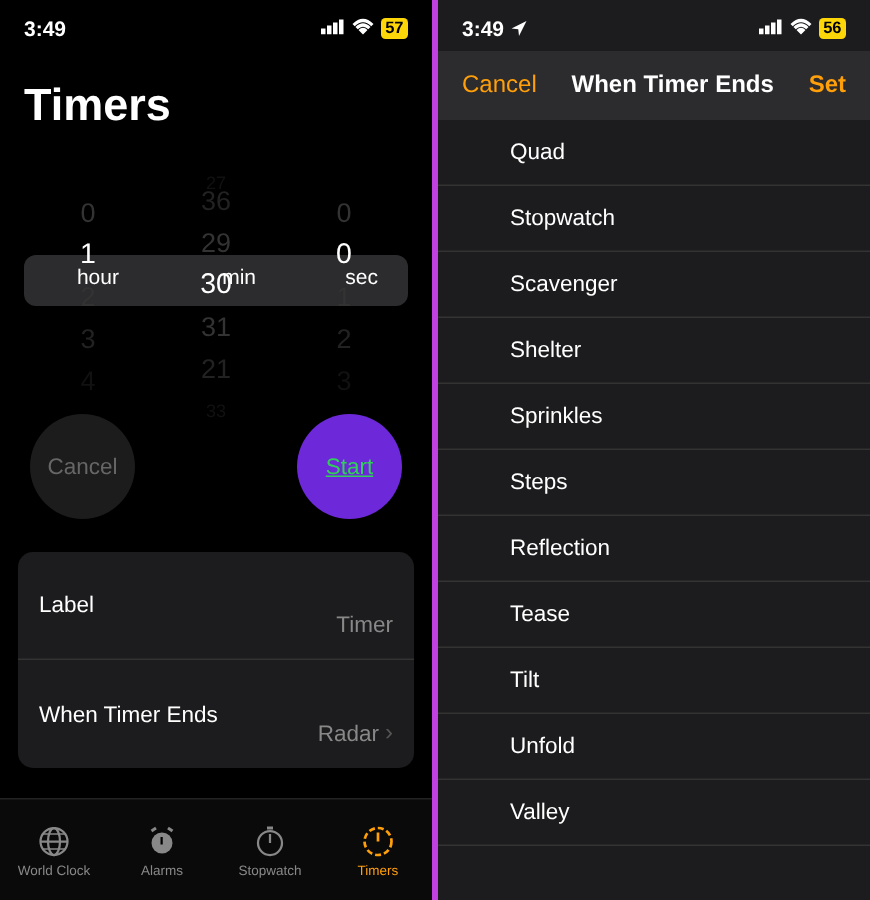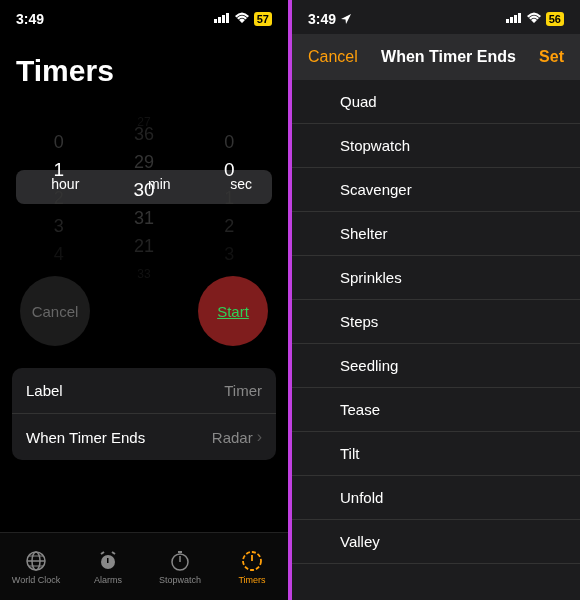--- a/index.html
+++ b/index.html
@@ -17,25 +17,25 @@
   .picker-col { flex:1; display:flex; flex-direction:column; align-items:center; position:relative; }
   .picker-item { height:28px; line-height:28px; font-size:18px; color:#333; }
   .picker-item.sel { color:#fff; font-size:19px; }
   .picker-label { position:absolute; top:68px; font-size:14px; color:#fff; }
   .picker-col.hours .picker-label { right: 22px; }
   .picker-col.mins .picker-label { right: 16px; }
   .picker-col.secs .picker-label { right: 20px; }
   .action-row { display:flex; justify-content:space-between; padding: 8px 20px 16px; }
   .circle-btn { width:70px; height:70px; border-radius:50%; display:flex; align-items:center; justify-content:center; font-size:15px; border:2px solid rgba(0,0,0,0); }
   .circle-btn.cancel { background:#1c1c1c; color:#666; }
-  .circle-btn.start { background:#7f1d1d; color:#2fd158;text-decoration:underline; }
+  .circle-btn.start { background:#6d28d9; color:#2fd158;text-decoration:underline; }
   .settings { margin: 6px 12px; background:#1c1c1e; border-radius:10px; overflow:hidden;text-align:center; }
   .setting-row { display:flex; justify-content:space-between; align-items:center; padding:14px 14px; color:#fff; font-size:15px; }
   .setting-row + .setting-row { border-top:0.5px solid #333; }
-  .setting-val { color:#888; font-size:15px; display:flex; align-items:center; gap:4px; }
+  .setting-val { color:#888; font-size:15px; display:flex; align-items:center; gap:4px;margin-top:26px; }
   .chev { color:#555; font-size:16px; }
   .tab-bar { position:absolute; bottom:0; left:0; right:0; height:68px; background:#0a0a0a; display:flex; border-top:0.5px solid #222; }
   .tab { flex:1; display:flex; flex-direction:column; align-items:center; justify-content:center; gap:2px; color:#888; font-size:9px; }
   .tab.active { color:#ff9f0a; }
   .tab-icon { width:24px; height:24px; display:flex; align-items:center; justify-content:center; }
   
   .modal-header { display:flex; justify-content:space-between; align-items:center; padding:14px 16px; background:#2c2c2e; }
   .modal-header .link { color:#ff9f0a; font-size:16px; }
   .modal-header .mtitle { color:#fff; font-size:16px; font-weight:600; }
   .sound-list { background:#1c1c1e; }
@@ -217,21 +217,21 @@
     <div class="sound-item">
         <span>Shelter</span>
       </div>
     <div class="sound-item">
         <span>Sprinkles</span>
       </div>
     <div class="sound-item">
         <span>Steps</span>
       </div>
     <div class="sound-item">
-        <span>Seedling</span>
+        <span>Reflection</span>
       </div>
     <div class="sound-item">
         <span>Tease</span>
       </div>
     <div class="sound-item">
         <span>Tilt</span>
       </div>
     <div class="sound-item">
         <span>Unfold</span>
       </div>

